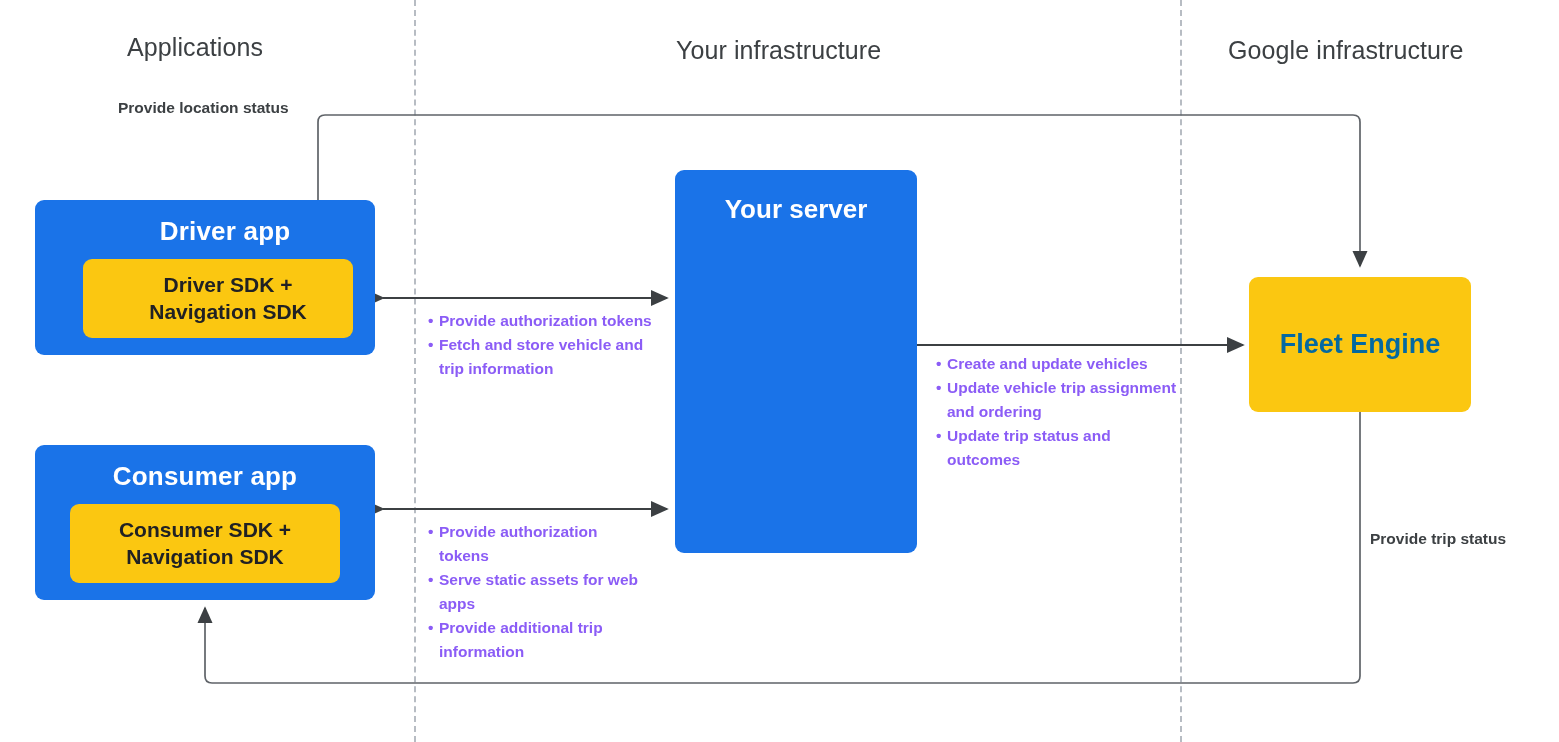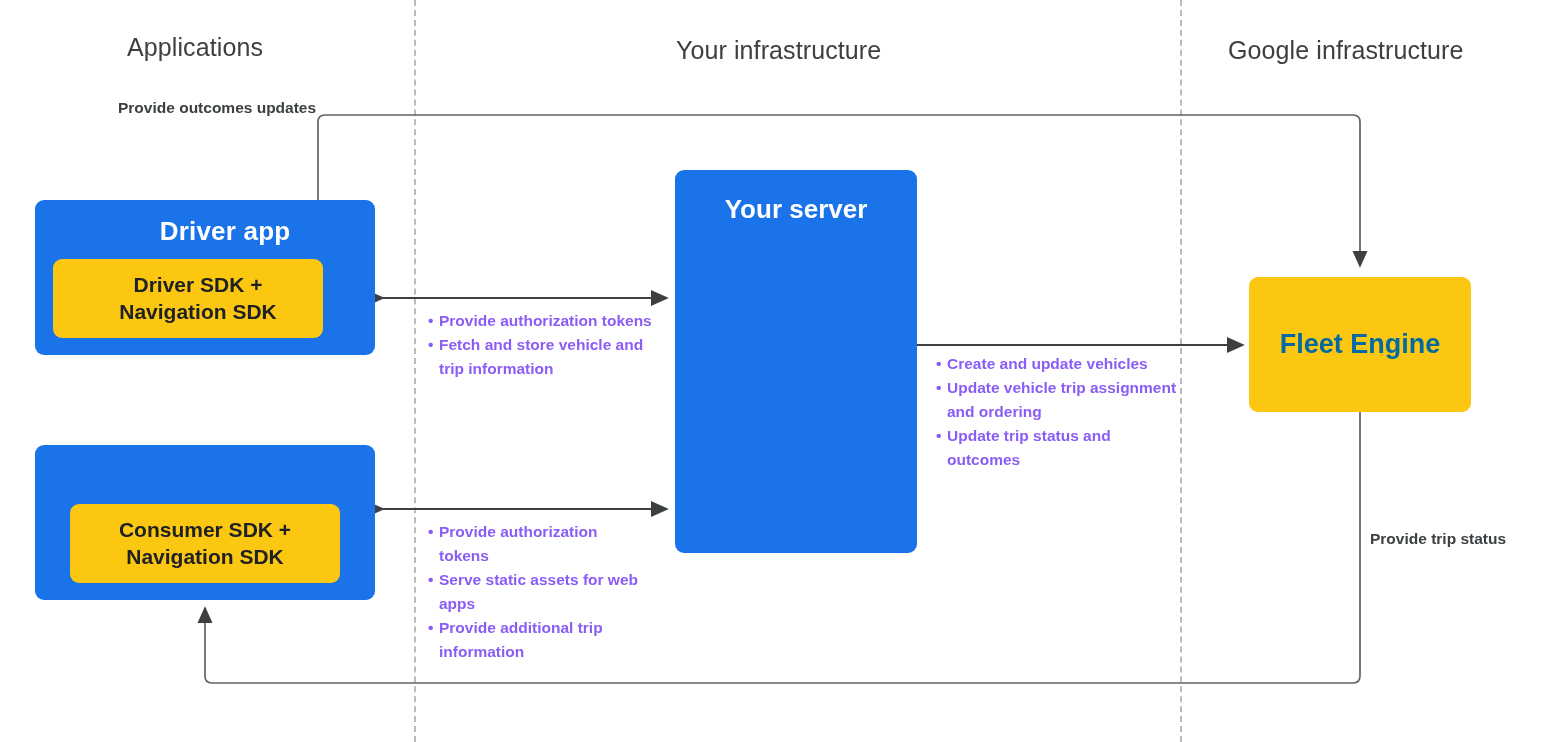--- a/index.html
+++ b/index.html
@@ -89,38 +89,39 @@
       <line x1="901" y1="345" x2="1243" y2="345" stroke="#3c4043" stroke-width="1.8" marker-end="url(#arrR)"></line>
     </g>
 
     <g>
       <path d="M1360,412 L1360,676 Q1360,683 1353,683 L212,683 Q205,683 205,676 L205,608" fill="none" stroke="#5f6368" stroke-width="1.7" marker-end="url(#arrD)"></path>
     </g>
   </svg>
 
   <div class="node blue-box" style="left:35px;top:200px;width:340px;height:155px;">
     <div class="box-title" style="top:16px;padding-left:40px;">Driver app</div>
-    <div class="node yellow-box sdk" style="left:18px;top:59px;width:270px;height:79px;white-space:pre-line;padding-left:20px;">Driver SDK +
+    <div class="node yellow-box sdk" style="left:48px;top:59px;width:270px;height:79px;white-space:pre-line;padding-left:20px;">Driver SDK +
 Navigation SDK</div>
   </div>
 
   <div class="node blue-box" style="left:35px;top:445px;width:340px;height:155px;">
+    <div class="box-title" style="top:16px;">Consumer app</div>
     <div class="node yellow-box sdk" style="left:35px;top:59px;width:270px;height:79px;white-space:pre-line;">Consumer SDK +
 Navigation SDK</div>
   </div>
 
   <div class="node blue-box" style="left:675px;top:170px;width:242px;height:383px;">
     <div class="srv-title">Your server</div>
   </div>
 
   <div class="node yellow-box" style="left:1249px;top:277px;width:222px;height:135px;">
     <div class="fe-label">Fleet Engine</div>
   </div>
 
-  <div class="edge-label" style="left:118px;top:96px;">Provide outcomes updates</div>
+  <div class="edge-label" style="left:118px;top:96px;">Provide location status</div>
   <div class="edge-label" style="left:1370px;top:527px;">Provide trip status</div>
 
   <div class="bullets" style="left:428px;top:309px;width:238px;">
     <ul>
       <li>Provide authorization tokens</li>
       <li>Fetch and store vehicle and trip information</li>
     </ul>
   </div>
 
   <div class="bullets" style="left:428px;top:520px;width:222px;">

